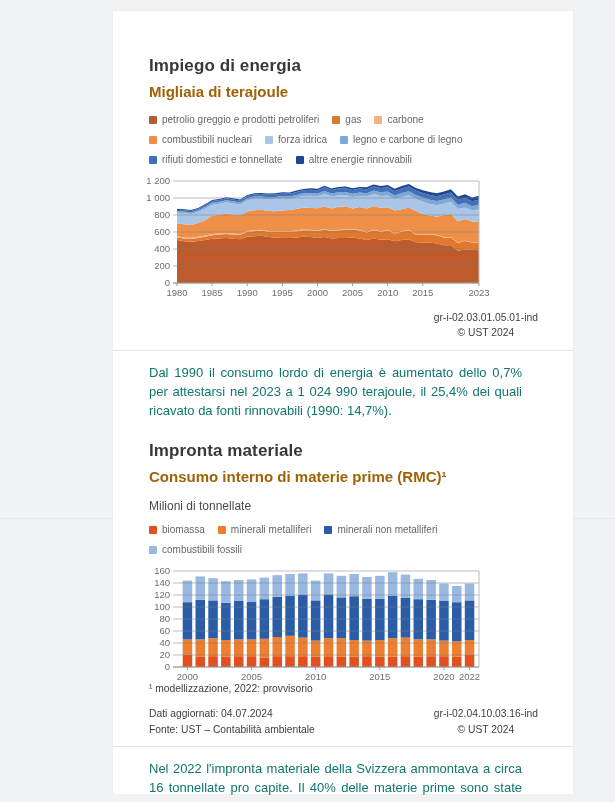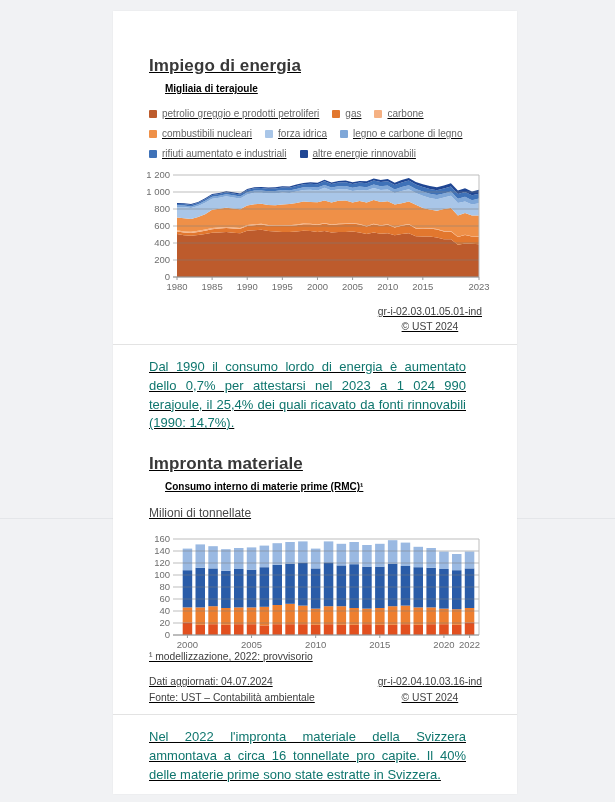--- a/index.html
+++ b/index.html
@@ -5,28 +5,27 @@
   html,body{margin:0;padding:0;}
   body{
     width:615px;height:802px;
     background:#f1f2f4;
     font-family:"Liberation Sans", sans-serif;
     position:relative;
     overflow:hidden;
   }
   .bg-line{position:absolute;left:0;top:518px;width:615px;height:1px;background:#e4e6e9;}
   .card{
-    position:absolute;left:113px;top:11px;width:404px;height:783px;
+    position:absolute;left:113px;top:11px;width:460px;height:783px;
     background:#ffffff;box-shadow:0 0 2px rgba(0,0,0,.05);
     box-sizing:border-box;padding:45px 35px 0 36px;
     z-index:1;
-    text-decoration:underline;
   }
   h1{font-size:17px;font-weight:bold;color:#383838;margin:0 0 7px 0;letter-spacing:.1px;}
-  .subtitle{font-size:10px;font-weight:bold;color:#000000;margin:0 0 14px 16px;}
+  .subtitle{font-size:15px;font-weight:bold;color:#a16207;margin:0 0 14px 0;}
   .unit{font-size:12px;color:#4a4a4a;margin:0 0 11px 0;}
   .legend{display:flex;flex-wrap:wrap;column-gap:13px;row-gap:9px;margin-bottom:8px;}
   .legend-item{display:inline-flex;align-items:center;gap:5px;}
   .legend-item .sw{width:8px;height:8px;border-radius:1px;flex:0 0 auto;}
   .legend-item .lb{font-size:10px;color:#666;}
   svg.chart{display:block;overflow:visible;margin-top:6px;}
   svg.chart text{font-family:"Liberation Sans",sans-serif;}
   .meta{display:flex;justify-content:space-between;margin-top:12px;font-size:10.3px;color:#3e3e3e;line-height:1.5;}
   .meta .right{text-align:center;}
   .divider{border:none;border-top:1px solid #e3e3e3;margin:9px -35px 0 -36px;}
@@ -64,21 +63,21 @@
       <span class="legend-item">
         <span class="sw" style="background: rgb(169, 198, 232);"></span>
         <span class="lb">forza idrica</span>
       </span>
       <span class="legend-item">
         <span class="sw" style="background: rgb(127, 167, 216);"></span>
         <span class="lb">legno e carbone di legno</span>
       </span>
       <span class="legend-item">
         <span class="sw" style="background: rgb(63, 114, 184);"></span>
-        <span class="lb">rifiuti aumentato e industriali</span>
+        <span class="lb">rifiuti domestici e tonnellate</span>
       </span>
       <span class="legend-item">
         <span class="sw" style="background: rgb(31, 70, 147);"></span>
         <span class="lb">altre energie rinnovabili</span>
       </span>
     </div>
 
   <svg class="chart" width="330" height="125">
       <path d="M28.0 67.1L35.0 68.3L42.0 68.8L49.1 67.9L56.1 67.1L63.1 65.8L70.1 65.4L77.2 65.0L84.2 65.8L91.2 66.2L98.2 63.7L105.3 63.3L112.3 62.8L119.3 64.1L126.3 64.5L133.3 65.0L140.4 65.0L147.4 64.5L154.4 63.7L161.4 64.1L168.5 65.0L175.5 64.1L182.5 65.4L189.5 65.0L196.6 65.0L203.6 64.5L210.6 65.4L217.6 67.1L224.7 65.4L231.7 66.7L238.7 66.2L245.7 68.3L252.7 67.1L259.8 66.2L266.8 69.2L273.8 69.6L280.8 69.6L287.9 70.5L294.9 72.2L301.9 72.2L308.9 77.7L316.0 76.4L323.0 76.8L330.0 77.3L330.0 110.0L323.0 110.0L316.0 110.0L308.9 110.0L301.9 110.0L294.9 110.0L287.9 110.0L280.8 110.0L273.8 110.0L266.8 110.0L259.8 110.0L252.7 110.0L245.7 110.0L238.7 110.0L231.7 110.0L224.7 110.0L217.6 110.0L210.6 110.0L203.6 110.0L196.6 110.0L189.5 110.0L182.5 110.0L175.5 110.0L168.5 110.0L161.4 110.0L154.4 110.0L147.4 110.0L140.4 110.0L133.3 110.0L126.3 110.0L119.3 110.0L112.3 110.0L105.3 110.0L98.2 110.0L91.2 110.0L84.2 110.0L77.2 110.0L70.1 110.0L63.1 110.0L56.1 110.0L49.1 110.0L42.0 110.0L35.0 110.0L28.0 110.0Z" fill="#bd5b2c"></path>
       <path d="M28.0 64.5L35.0 65.6L42.0 66.0L49.1 64.9L56.1 63.7L63.1 62.2L70.1 61.6L77.2 60.9L84.2 61.6L91.2 61.8L98.2 59.0L105.3 58.2L112.3 57.6L119.3 58.7L126.3 59.0L133.3 59.0L140.4 58.8L147.4 58.2L154.4 57.2L161.4 57.3L168.5 58.0L175.5 56.6L182.5 58.1L189.5 57.3L196.6 57.1L203.6 56.4L210.6 57.4L217.6 59.4L224.7 57.3L231.7 58.7L238.7 57.7L245.7 60.5L252.7 58.7L259.8 57.6L266.8 61.6L273.8 61.8L280.8 61.6L287.9 62.4L294.9 64.5L301.9 64.4L308.9 70.0L316.0 68.1L323.0 69.6L330.0 69.8L330.0 77.3L323.0 76.8L316.0 76.4L308.9 77.7L301.9 72.2L294.9 72.2L287.9 70.5L280.8 69.6L273.8 69.6L266.8 69.2L259.8 66.2L252.7 67.1L245.7 68.3L238.7 66.2L231.7 66.7L224.7 65.4L217.6 67.1L210.6 65.4L203.6 64.5L196.6 65.0L189.5 65.0L182.5 65.4L175.5 64.1L168.5 65.0L161.4 64.1L154.4 63.7L147.4 64.5L140.4 65.0L133.3 65.0L126.3 64.5L119.3 64.1L112.3 62.8L105.3 63.3L98.2 63.7L91.2 66.2L84.2 65.8L77.2 65.0L70.1 65.4L63.1 65.8L56.1 67.1L49.1 67.9L42.0 68.8L35.0 68.3L28.0 67.1Z" fill="#e2772e"></path>
@@ -134,20 +133,38 @@
   </div>
 
   <hr class="divider">
 
   <p class="para">Dal 1990 il consumo lordo di energia è aumentato dello 0,7% per attestarsi nel 2023 a 1 024 990 terajoule, il 25,4% dei quali ricavato da fonti rinnovabili (1990: 14,7%).</p>
 
   <h1 class="sec2-title">Impronta materiale</h1>
   <div class="subtitle">Consumo interno di materie prime (RMC)¹</div>
   <div class="unit">Milioni di tonnellate</div>
 
+  <div class="legend">
+      <span class="legend-item">
+        <span class="sw" style="background: rgb(226, 80, 31);"></span>
+        <span class="lb">biomassa</span>
+      </span>
+      <span class="legend-item">
+        <span class="sw" style="background: rgb(238, 127, 48);"></span>
+        <span class="lb">minerali metalliferi</span>
+      </span>
+      <span class="legend-item">
+        <span class="sw" style="background: rgb(42, 92, 168);"></span>
+        <span class="lb">minerali non metalliferi</span>
+      </span>
+      <span class="legend-item">
+        <span class="sw" style="background: rgb(154, 185, 226);"></span>
+        <span class="lb">combustibili fossili</span>
+      </span>
+    </div>
 
   <svg class="chart" width="330" height="120">
       <rect x="33.7" y="91.4" width="9.5" height="12.6" fill="#e2501f"></rect>
       <rect x="33.7" y="76.4" width="9.5" height="15.0" fill="#ee7f30"></rect>
       <rect x="33.7" y="39.2" width="9.5" height="37.2" fill="#2a5ca8"></rect>
       <rect x="33.7" y="17.6" width="9.5" height="21.6" fill="#9ab9e2"></rect>
       <rect x="46.5" y="93.8" width="9.5" height="10.2" fill="#e2501f"></rect>
       <rect x="46.5" y="76.4" width="9.5" height="17.4" fill="#ee7f30"></rect>
       <rect x="46.5" y="36.8" width="9.5" height="39.6" fill="#2a5ca8"></rect>
       <rect x="46.5" y="13.4" width="9.5" height="23.4" fill="#9ab9e2"></rect>

